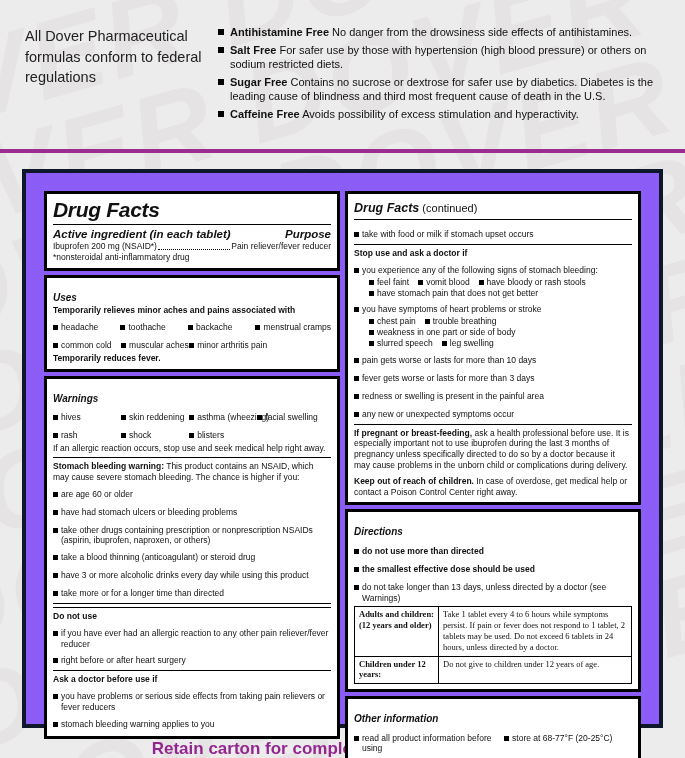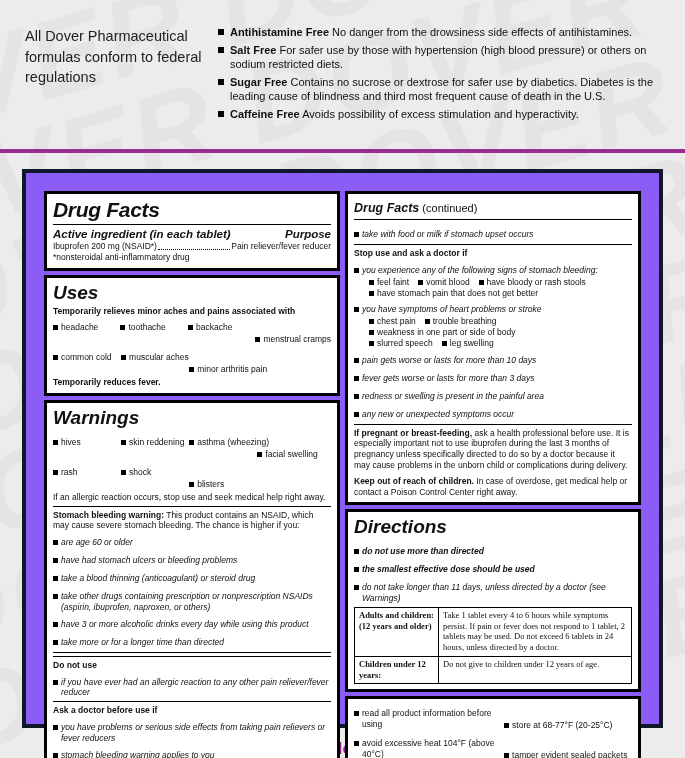--- a/index.html
+++ b/index.html
@@ -51,41 +51,41 @@
   }
   .box:last-child { margin-bottom:0; }
   .col-left .box:last-child { flex:1; }
   .col-right .box:nth-child(4) { flex:1; }
 
   
   .h1 { font-size:21px; font-weight:bold; font-style:italic; letter-spacing:-.3px; line-height:1.1; margin:1px 0 3px; }
   .h1c { margin:1px 0 2px; }
   .h1c-a { font-size:12.5px; font-weight:bold; font-style:italic; }
   .h1c-b { font-size:11px; }
-  .h2 { font-size:19px; font-weight:bold; font-style:italic; line-height:1.15; margin:1px 0 2px; }
+  .h2 { font-size:10px; font-weight:bold; font-style:italic; line-height:1.15; margin:11px 0 2px; }
   .pn, .pb, .btx, .hin, .ttext, .tlabel { font-size:8.5px; line-height:1.27; }
   .pb { font-weight:bold; }
   .pn b { font-weight:bold; }
   .hr { border-top:1px solid #000; margin:3px 0; }
   .vgap { height:5px; }
 
   .prow { display:flex; justify-content:space-between; font-size:11.5px; font-weight:bold; font-style:italic; margin-bottom:1px; }
   .dotrow { display:flex; align-items:flex-end; font-size:8.5px; line-height:1.27; }
   .dots { flex:1; border-bottom:1.4px dotted #000; margin:0 1px 2px; min-width:8px; }
 
   .pair { display:inline-flex; align-items:flex-start; }
   .pair.bold .btx { font-weight:bold; }
-  .li { display:block;font-style:italic; }
+  .li { display:block; }
   .sub { margin-left:15px; display:flex; flex-wrap:wrap; }
   .sub .pair { margin-right:9px; white-space:nowrap; }
 
   .cgrid { margin:0 0 1px; }
   .crow { display:flex; }
   .crow .cell { width:24.5%; white-space:nowrap; }
-  .crow .cell:last-child { width:auto;margin-top:12px; }
+  .crow .cell:last-child { width:auto; }
   .cgrid2 .crow .cell { width:54%; white-space:normal; }
   .cgrid2 .crow .cell:last-child { width:46%; }
 
   .dtable { border:1px solid #000; margin-top:3px;font-family:Liberation Serif, serif; }
   .trow { display:flex; }
   .trow + .trow { border-top:1px solid #000; }
   .tlabel { width:84px; flex:none; border-right:1px solid #000; padding:2px 4px 3px; font-weight:bold; }
   .ttext { flex:1; padding:2px 4px 3px; }
 
   
@@ -230,42 +230,46 @@
               <div class="li"><span class="pair">
                   <span class="sq"></span>
                   <span class="btx">are age 60 or older</span>
                 </span></div>
               <div class="li"><span class="pair">
                   <span class="sq"></span>
                   <span class="btx">have had stomach ulcers or bleeding problems</span>
                 </span></div>
               <div class="li"><span class="pair">
                   <span class="sq"></span>
+                  <span class="btx">take other drugs containing prescription or nonprescription NSAIDs (aspirin, ibuprofen, naproxen, or others)</span>
+                </span></div>
+              <div class="li"><span class="pair">
+                  <span class="sq"></span>
                   <span class="btx">take a blood thinning (anticoagulant) or steroid drug</span>
                 </span></div>
               <div class="li"><span class="pair">
                   <span class="sq"></span>
-                  <span class="btx">take other drugs containing prescription or nonprescription NSAIDs (aspirin, ibuprofen, naproxen, or others)</span>
-                </span></div>
-              <div class="li"><span class="pair">
-                  <span class="sq"></span>
                   <span class="btx">have 3 or more alcoholic drinks every day while using this product</span>
                 </span></div>
               <div class="li"><span class="pair">
                   <span class="sq"></span>
                   <span class="btx">take more or for a longer time than directed</span>
                 </span></div>
             </div>
             <div class="hr"></div>
             <div class="hr"></div>
             <p class="pb">Do not use</p>
             <div class="ul">
               <div class="li"><span class="pair">
                   <span class="sq"></span>
                   <span class="btx">if you have ever had an allergic reaction to any other pain reliever/fever reducer</span>
+                </span></div>
+              <div class="li"><span class="pair">
+                  <span class="sq"></span>
+                  <span class="btx">right before or after heart surgery</span>
                 </span></div>
             </div>
             <div class="hr"></div>
             <p class="pb">Ask a doctor before use if</p>
             <div class="ul">
               <div class="li"><span class="pair">
                   <span class="sq"></span>
                   <span class="btx">you have problems or serious side effects from taking pain relievers or fever reducers</span>
                 </span></div>
               <div class="li"><span class="pair">
@@ -368,35 +372,36 @@
               <div class="li"><span class="pair bold">
                   <span class="sq"></span>
                   <span class="btx">do not use more than directed</span>
                 </span></div>
               <div class="li"><span class="pair bold">
                   <span class="sq"></span>
                   <span class="btx">the smallest effective dose should be used</span>
                 </span></div>
               <div class="li"><span class="pair">
                   <span class="sq"></span>
-                  <span class="btx">do not take longer than 11 days, unless directed by a doctor (see Warnings)</span>
+                  <span class="btx">do not take longer than 13 days, unless directed by a doctor (see Warnings)</span>
                 </span></div>
             </div>
             <div class="dtable">
               <div class="trow">
                 <div class="tlabel">Adults and children: (12 years and older)</div>
                 <div class="ttext">Take 1 tablet every 4 to 6 hours while symptoms persist. If pain or fever does not respond to 1 tablet, 2 tablets may be used. Do not exceed 6 tablets in 24 hours, unless directed by a doctor.</div>
               </div>
               <div class="trow">
                 <div class="tlabel">Children under 12 years:</div>
                 <div class="ttext">Do not give to children under 12 years of age.</div>
               </div>
             </div>
           </div>
           <div class="box">
+            <div class="h2">Other information</div>
             <div class="cgrid cgrid2">
               <div class="crow">
                 <span class="cell"><span class="pair">
                     <span class="sq"></span>
                     <span class="btx">read all product information before using</span>
                   </span></span>
                 <span class="cell"><span class="pair">
                     <span class="sq"></span>
                     <span class="btx">store at 68-77°F (20-25°C)</span>
                   </span></span>

